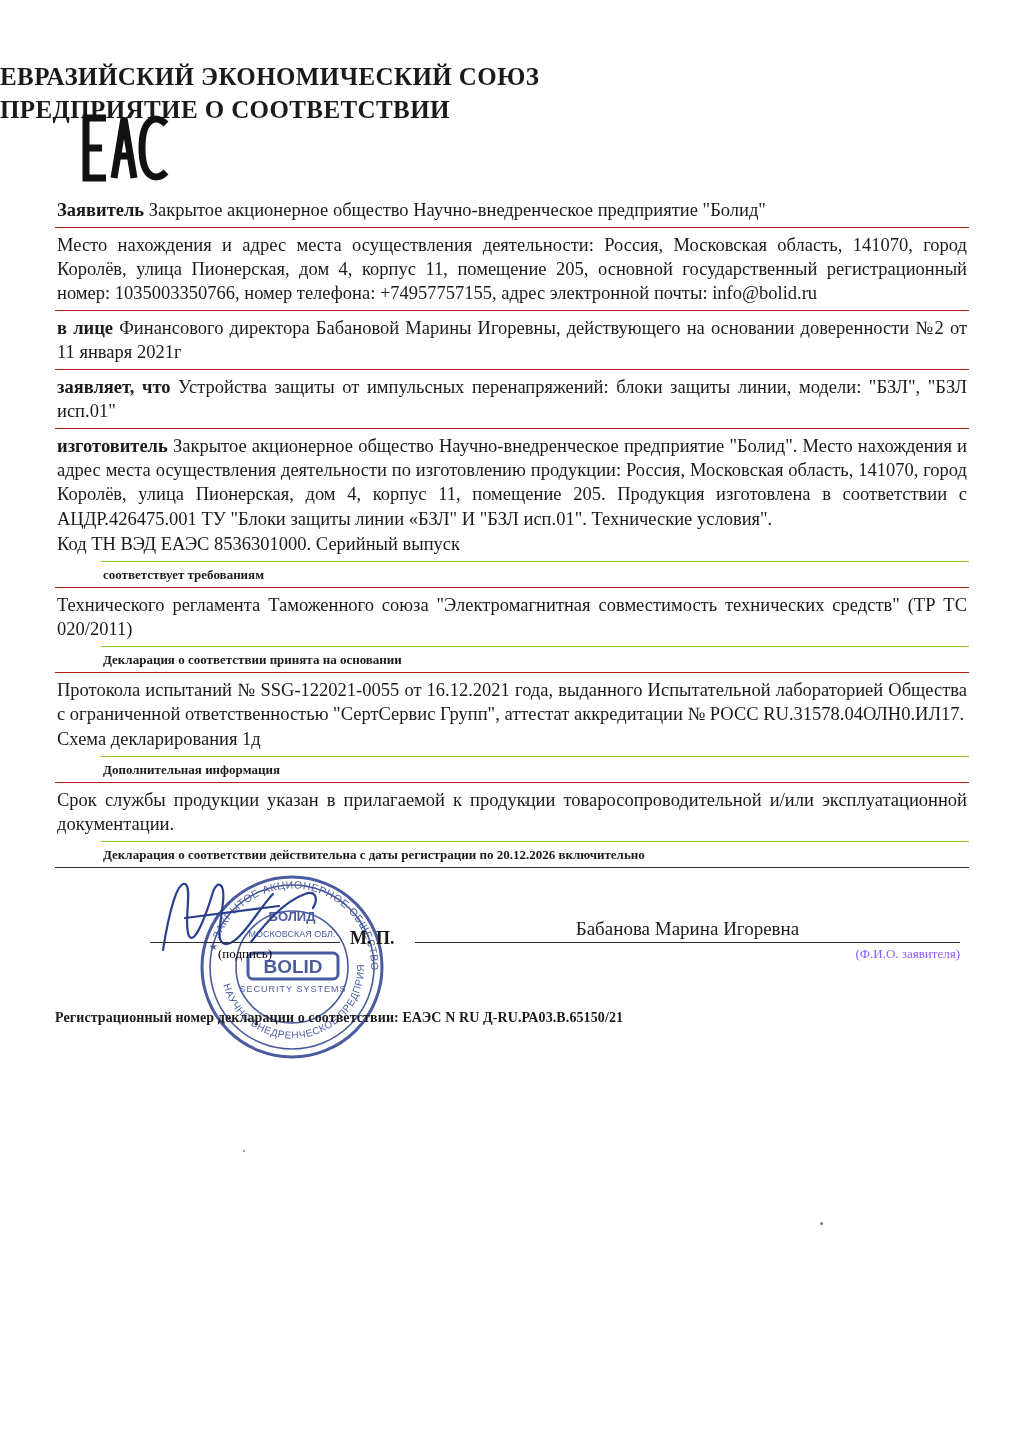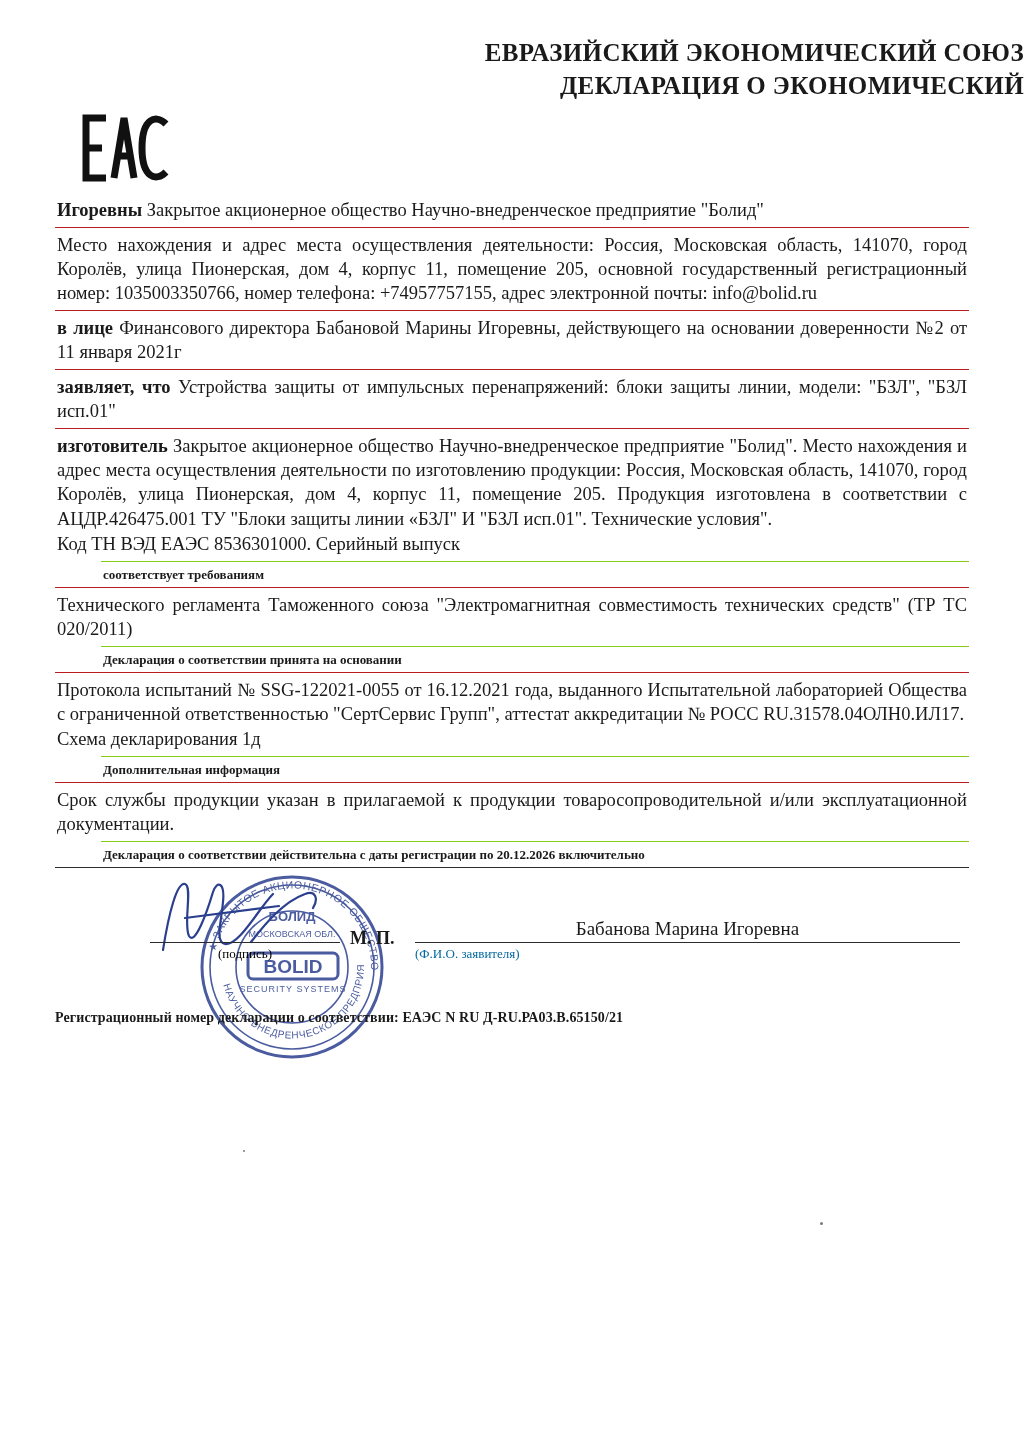--- a/index.html
+++ b/index.html
@@ -16,22 +16,22 @@
     overflow: hidden;
   }
   .page {
     position: absolute;
     inset: 0;
     padding: 0;
   }
 
   
   .doc-header {
-    text-align: right;
-    padding-top: 36px;
+    text-align: left;
+    padding-top: 60px;
   }
   .doc-header .line {
     font-size: 25px;
     font-weight: bold;
     letter-spacing: 0.4px;
     line-height: 1.32;
   }
 
   
   .eac-mark {
@@ -110,23 +110,23 @@
     top: 38px;
     width: 545px;
     text-align: center;
     font-size: 19px;
   }
   .sig-caption-right {
     position: absolute;
     left: 360px;
     top: 66px;
     width: 545px;
-    text-align: left;
+    text-align: right;
     font-size: 13px;
-    color: #0369a1;
+    color: #8b5cf6;
   }
 
   
   .handwriting {
     position: absolute;
     left: 100px;
     top: -8px;
     width: 230px;
     height: 85px;
   }
@@ -156,42 +156,42 @@
 
   .speck { position: absolute; background: #7a7a7a; border-radius: 50%; }
 </style>
 </head>
 <body>
 
 <div class="page">
 
   <div class="doc-header">
     <div class="line">ЕВРАЗИЙСКИЙ ЭКОНОМИЧЕСКИЙ СОЮЗ</div>
-    <div class="line">ДЕКЛАРАЦИЯ О ЭКОНОМИЧЕСКИЙ</div>
+    <div class="line">ПРЕДПРИЯТИЕ О СООТВЕТСТВИИ</div>
   </div>
 
   <div class="eac-mark">
     <svg viewBox="0 0 95 72" width="95" height="72" aria-hidden="true">
       <g fill="none" stroke="#111" stroke-width="7">
 
         <path d="M28 6 L8 6 L8 66 L28 66"></path>
         <path d="M8 36 L24 36"></path>
 
         <path d="M36 66 L46 6 L56 66"></path>
         <path d="M39 44 L54 44"></path>
 
         <path d="M88 12 C78 2, 64 6, 64 36 C64 66, 78 70, 88 60"></path>
       </g>
     </svg>
   </div>
 
   <div class="content">
 
     <div class="row first">
-      <b class="lbl">Игоревны</b>
+      <b class="lbl">Заявитель</b>
       <span>Закрытое акционерное общество Научно-внедренческое предприятие "Болид"</span>
     </div>
 
     <div class="row">
       <span>Место нахождения и адрес места осуществления деятельности: Россия, Московская область, 141070, город Королёв, улица Пионерская, дом 4, корпус 11, помещение 205, основной государственный регистрационный номер: 1035003350766, номер телефона: +74957757155, адрес электронной почты: info@bolid.ru</span>
     </div>
 
     <div class="row">
       <b class="lbl">в лице</b>
       <span>Финансового директора Бабановой Марины Игоревны, действующего на основании доверенности №2 от 11 января 2021г</span>

